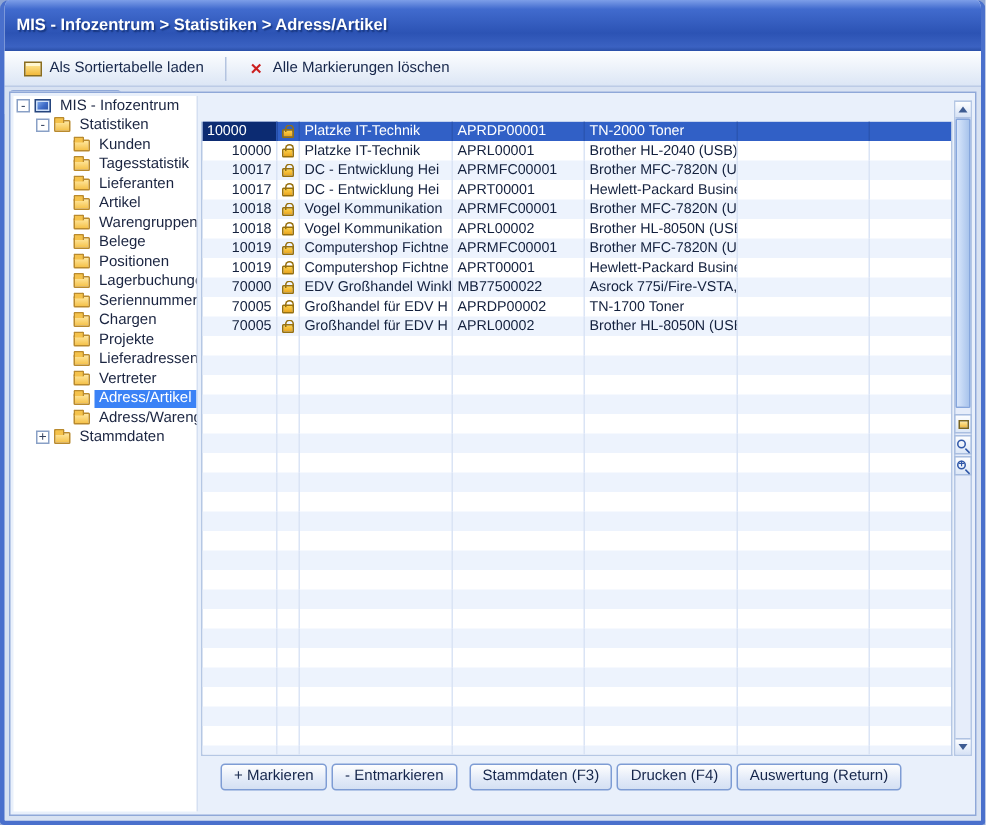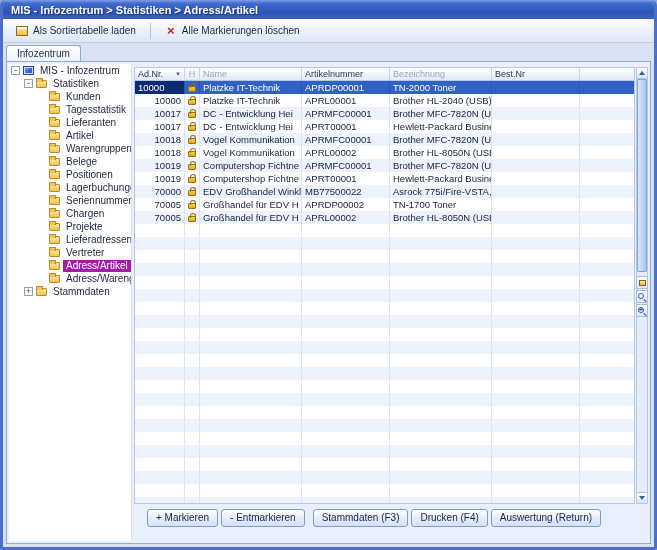--- a/index.html
+++ b/index.html
@@ -1,21 +1,21 @@
 <!DOCTYPE html>
 <html><head>
 <meta charset="utf-8">
 <style>
   *{box-sizing:border-box;margin:0;padding:0}
   html,body{width:657px;height:550px}
   body{font-family:"Liberation Sans",sans-serif;background:#8FA6D4;}
   .window{position:relative;width:657px;height:550px;background:#D8E2F2;
     border:3px solid #4A70CC;border-top:none;border-radius:6px 6px 3px 3px;overflow:hidden;}
   
-  .titlebar{height:19px;display:flex;align-items:center;padding:0 8px;
+  .titlebar{height:34px;display:flex;align-items:center;padding:0 8px;
     background:linear-gradient(180deg,#7D9EE8 0%,#416BCE 18%,#2C53B4 65%,#3B62C2 92%,#2A4FA8 100%);
     color:#fff;font-size:11px;font-weight:bold;text-shadow:1px 1px 1px #16357E;}
   
   .toolbar{height:24px;display:flex;align-items:center;gap:2px;padding:0 5px;
     background:linear-gradient(180deg,#FDFEFF,#DCE6F5);border-bottom:1px solid #BCCBE6;}
   .tbtn{display:flex;align-items:center;gap:5px;padding:2px 7px;font-size:10px;color:#16264A;
     background:transparent;border:1px solid transparent;font-family:inherit;cursor:default;}
   .tsep{width:1px;height:16px;background:#B4C4E0;margin:0 4px;}
   .ticn{display:inline-flex;align-items:center;justify-content:center;}
   .ticn.table{width:12px;height:10px;border:1px solid #8A6D1F;
@@ -38,21 +38,21 @@
   .exp-sp{flex:0 0 12px;}
   .ticon{flex:0 0 auto;margin-right:3px;position:relative;}
   .ticon.folder{width:11px;height:8px;border:1px solid #B98A2E;border-radius:1px;margin-top:1px;
     background:linear-gradient(180deg,#FFE79E,#F5C24B);}
   .ticon.folder::before{content:"";position:absolute;top:-3px;left:-1px;width:5px;height:3px;
     background:#F5C24B;border:1px solid #B98A2E;border-bottom:none;border-radius:1px 1px 0 0;}
   .ticon.app{width:11px;height:9px;border:1px solid #25457E;
     background:linear-gradient(135deg,#8CB4F0 0%,#3E6BC8 55%,#274E9E 100%);
     box-shadow:inset 0 0 0 1px #CFE0F8;}
   .tlabel{padding:0 3px;line-height:12px;}
-  .tree-row.sel .tlabel{background:#a21caf;color:#fff;}
+  .tree-row.sel .tlabel{background:#3b82f6;color:#fff;}
   
   .grid{position:absolute;left:127px;right:2px;top:2px;bottom:2px;background:#E9F0FB;}
   .ghead{position:absolute;left:0;top:3px;right:13px;height:14px;display:flex;
     background:linear-gradient(180deg,#FFFFFF,#E1E9F7);border:1px solid #B5C7E4;overflow:hidden;}
   .hcell{font-size:9px;display:flex;align-items:center;padding:0 3px;
     border-right:1px solid #C6D4EC;color:#273752;overflow:hidden;white-space:nowrap;}
   .hcell.muted{color:#9AA5BA;}
   .sortarrow{margin-left:auto;font-size:6px;color:#5A6A88;padding-left:2px;}
   .cornerbtn{position:absolute;right:0;top:3px;width:12px;height:14px;
     background:linear-gradient(180deg,#FFFFFF,#E0E9F6);border:1px solid #B5C7E4;
@@ -215,29 +215,20 @@
           <span class="tlabel">Adress/Warengruppen</span>
         </div>
         <div class="tree-row" style="padding-left:15px">
           <span class="expander">+</span>
           <span class="ticon folder"></span>
           <span class="tlabel">Stammdaten</span>
         </div>
       </div>
 
     <div class="grid">
-      <div class="ghead">
-          <span class="hcell c-adnr">Ad.Nr.<span class="sortarrow">▼</span></span>
-          <span class="hcell c-h muted">H</span>
-          <span class="hcell c-name muted">Name</span>
-          <span class="hcell c-art">Artikelnummer</span>
-          <span class="hcell c-bez muted">Bezeichnung</span>
-          <span class="hcell c-best">Best.Nr</span>
-          <span class="hcell c-fill"></span>
-        </div>
       <div class="cornerbtn">
         <span class="sq"></span>
       </div>
       <div class="grid-rows">
           <div class="grow sel">
             <span class="gcell c-adnr focus">10000</span>
             <span class="gcell c-h">
               <span class="lock"></span>
             </span>
             <span class="gcell c-name">Platzke IT-Technik</span>

